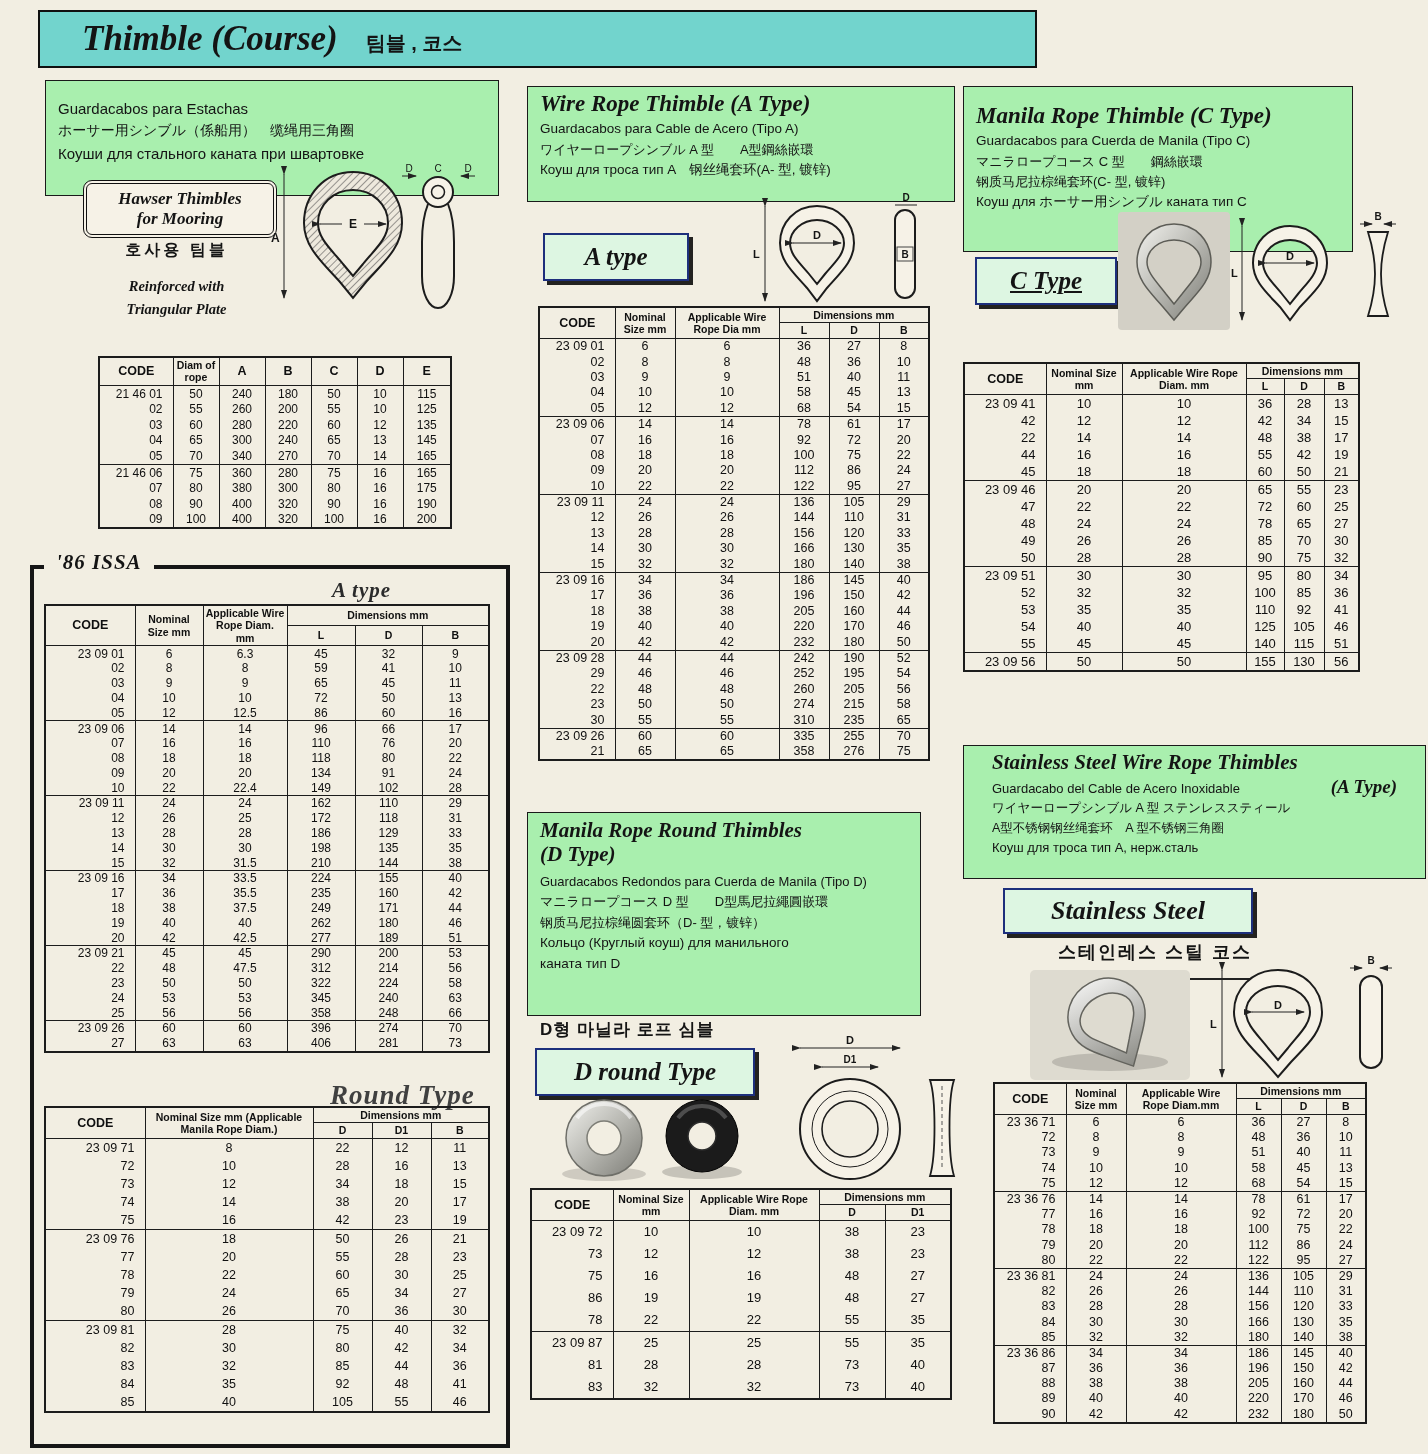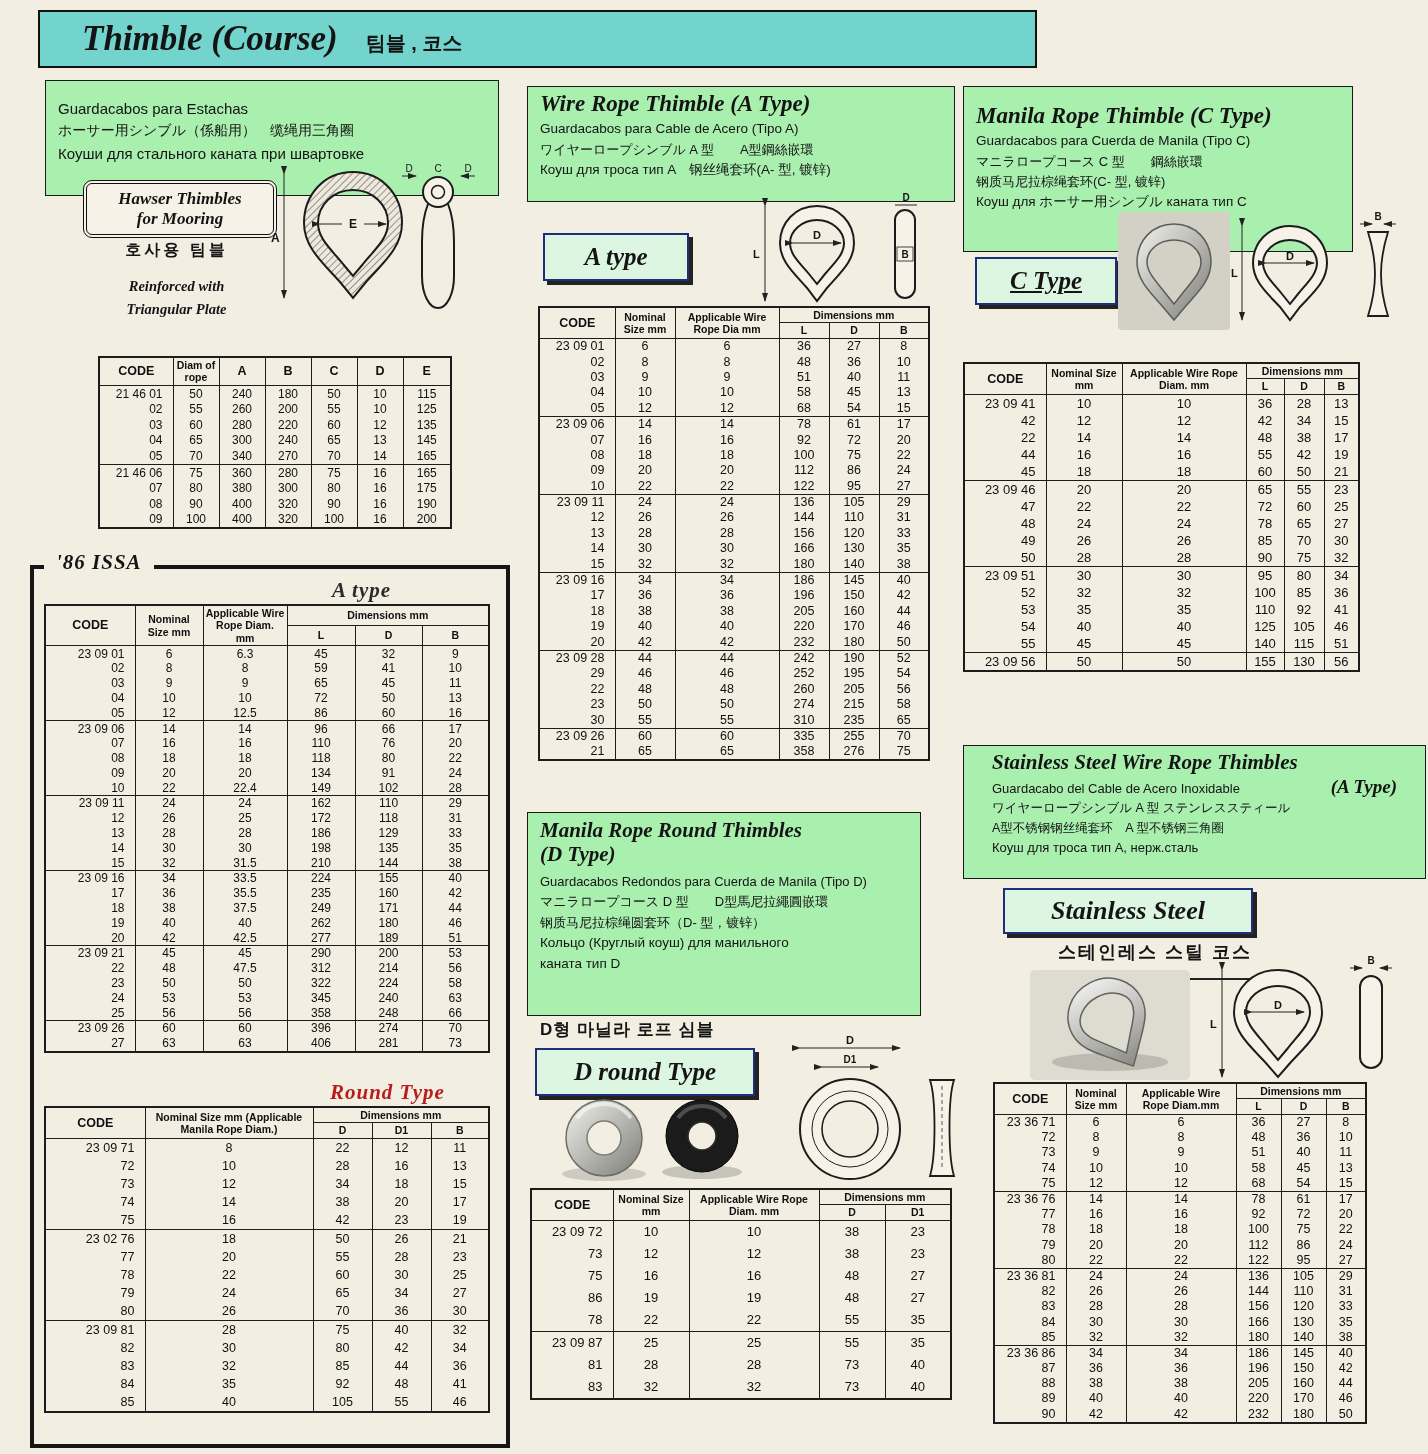--- a/index.html
+++ b/index.html
@@ -446,21 +446,21 @@
           <td class="code">27</td>
           <td class="num">63</td>
           <td class="num">63</td>
           <td class="num">406</td>
           <td class="num">281</td>
           <td class="num">73</td>
         </tr>
       </tbody>
   </table>
 
-  <div class="abs ser it" style="left:330px;top:1080px;font-size:21px;color:#b91c1c;letter-spacing:1px;">Round Type</div>
+  <div class="abs ser it" style="left:330px;top:1080px;font-size:27px;color:#404040;letter-spacing:1px;">Round Type</div>
 
   <table class="t t-issa-r abs" style="left:44px;top:1106px;">
     <colgroup>
         <col style="width:100px">
         <col style="width:168px">
         <col style="width:59px">
         <col style="width:59px">
         <col style="width:58px">
       </colgroup>
     <thead>
@@ -505,21 +505,21 @@
           <td class="num">17</td>
         </tr>
         <tr>
           <td class="code">75</td>
           <td class="num">16</td>
           <td class="num">42</td>
           <td class="num">23</td>
           <td class="num">19</td>
         </tr>
         <tr class="gs">
-          <td class="code">23 02 76</td>
+          <td class="code">23 09 76</td>
           <td class="num">18</td>
           <td class="num">50</td>
           <td class="num">26</td>
           <td class="num">21</td>
         </tr>
         <tr>
           <td class="code">77</td>
           <td class="num">20</td>
           <td class="num">55</td>
           <td class="num">28</td>

